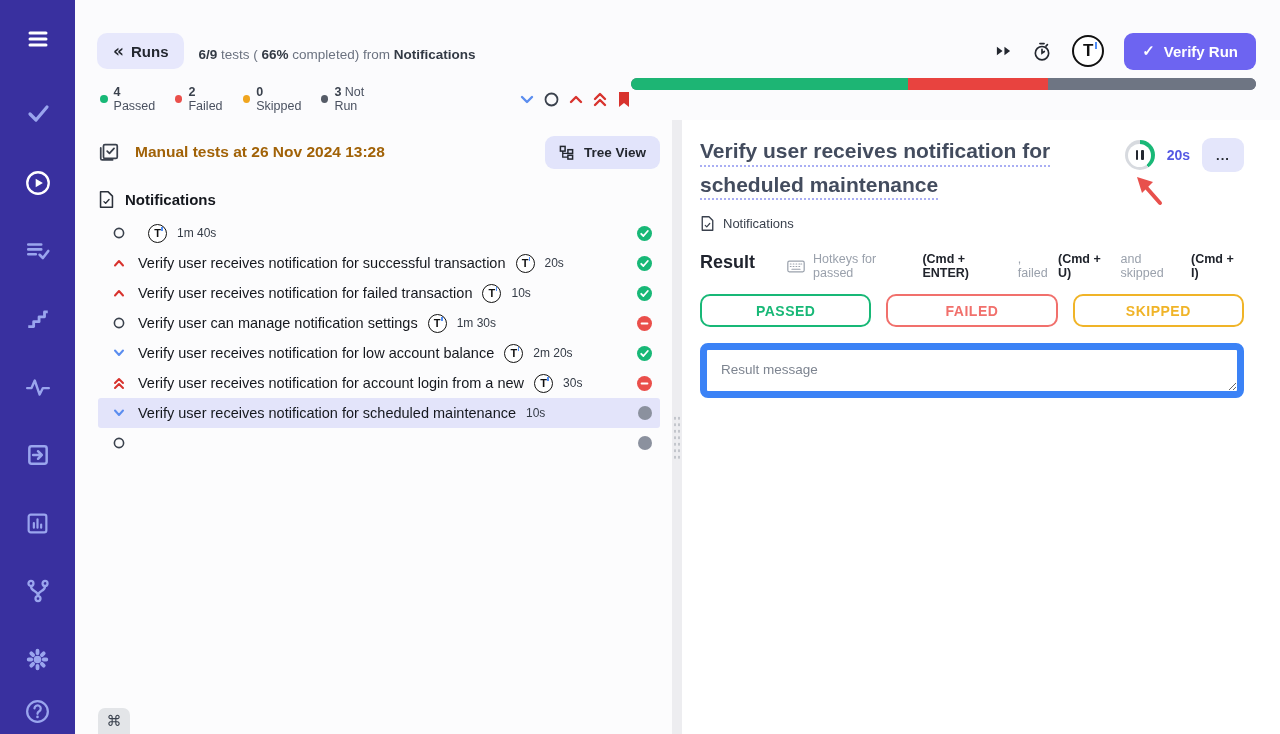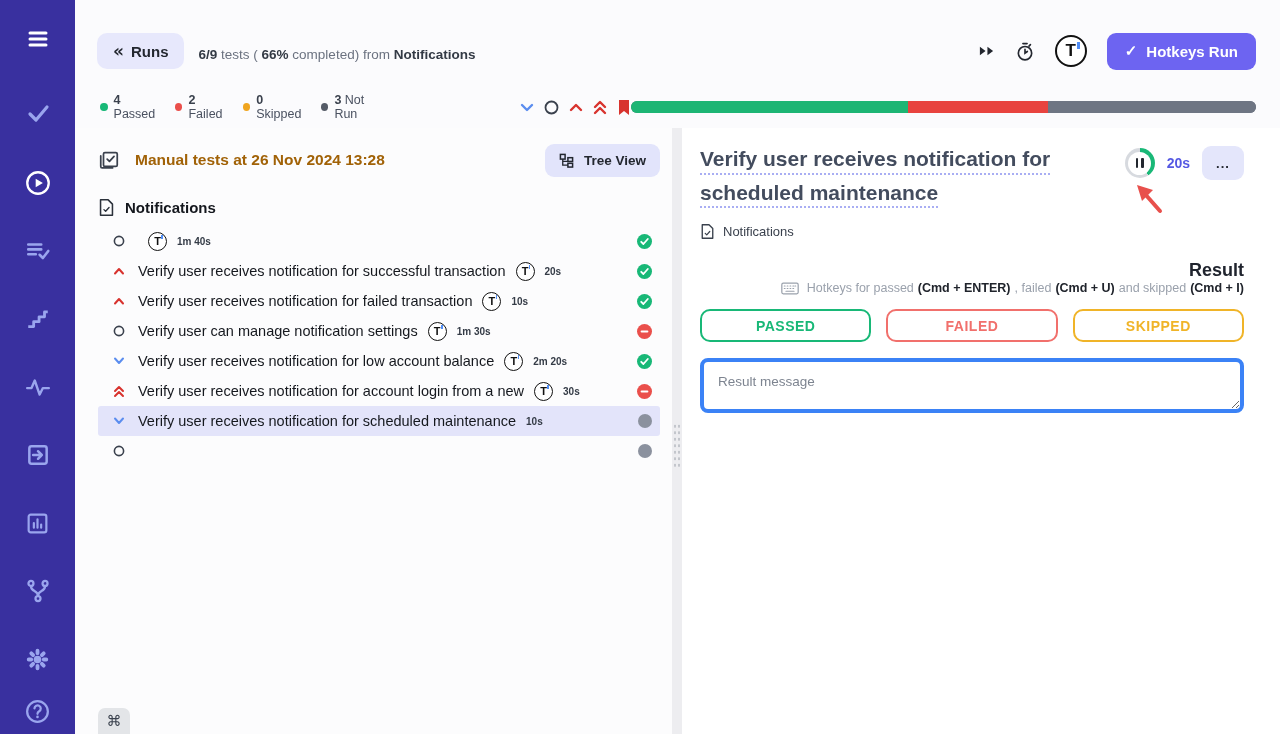--- a/index.html
+++ b/index.html
@@ -28,21 +28,21 @@
   .topbar-right { margin-left:auto; display:flex; align-items:center; gap:20px; }
   .top-ic { color:#23272f; cursor:pointer; display:flex; }
   .logo-circle { width:32px; height:32px; border-radius:50%; border:2.5px solid #111; background:#fff;
     display:flex; align-items:center; justify-content:center; font-weight:bold; font-size:17px; color:#111; cursor:pointer; }
   .logo-circle i { font-style:normal; position:relative; }
   .logo-circle i::after { content:""; position:absolute; right:-4px; top:1px; width:2.5px; height:7px; background:#4f8df7; }
   .btn-finish { background:#6d64f1; color:#fff; border:none; border-radius:9px; height:37px; padding:0 18px;
     font-size:15px; font-weight:bold; display:flex; align-items:center; gap:9px; cursor:pointer; font-family:inherit; }
 
   
-  .statusrow { display:flex; align-items:center; padding:0 24px 0 25px; height:42px; flex:0 0 auto;margin-top:8px; }
+  .statusrow { display:flex; padding:0 24px 0 25px; height:42px; flex:0 0 auto; }
   .count { display:flex; align-items:center; gap:6px; margin-right:12px; font-size:12.5px; color:#4a5160; }
   .count .dot { width:8px; height:8px; border-radius:50%; }
   .count b { color:#3a414d; }
   .filters { display:flex; align-items:center; gap:10px; margin-left:120px; }
   .filters .f { cursor:pointer; display:flex; align-items:center; }
   .progress { margin-left:auto; width:652px; height:12px; border-radius:6px; overflow:hidden; display:flex; background:#6e7583; }
   .progress .seg { height:100%; }
 
   
   .content { flex:1 1 auto; display:flex; min-height:0; }
@@ -66,21 +66,21 @@
   
   .test-list { margin-top:2px; }
   .test-row { display:flex; align-items:center; height:30px; padding:0 8px 0 14px; border-radius:3px; cursor:pointer; }
   .test-row.selected { background:#e3e4fa; }
   .p-ic { width:14px; display:flex; justify-content:center; margin-right:12px; flex:0 0 auto; }
   .t-title { font-size:14.5px; color:#15181e; white-space:nowrap; overflow:hidden; }
   .t-logo { width:19px; height:19px; border-radius:50%; border:1.6px solid #111; background:#fff; color:#111;
     display:flex; align-items:center; justify-content:center; font-size:11px; font-weight:bold; margin-left:10px; flex:0 0 auto; }
   .t-logo i { font-style:normal; position:relative; }
   .t-logo i::after { content:""; position:absolute; right:-2px; top:0; width:1.5px; height:4px; background:#4f8df7; }
-  .t-dur { font-size:10px; font-weight:bold; color:#343b46; margin-left:10px; white-space:nowrap; flex:0 0 auto; }
+  .t-dur { font-size:12px; font-weight:normal; color:#343b46; margin-left:10px; white-space:nowrap; flex:0 0 auto; }
   .t-tag { background:#e7e8ea; color:#4b5563; font-size:11.5px; border-radius:9px; padding:2.5px 9px; margin-left:10px; flex:0 0 auto; }
   .t-badge { margin-left:auto; display:flex; flex:0 0 auto; padding-left:10px; }
 
   .cmd-btn { position:absolute; left:23px; bottom:0; width:32px; height:26px; background:#e3e5e8;
     border:none; border-radius:7px 7px 0 0; font-size:15px; color:#3a414d; cursor:pointer;
     font-family:"DejaVu Sans", sans-serif; }
 
   
   .detail-head { display:flex; align-items:flex-start; }
   .detail-title { font-size:21px; font-weight:bold; color:#434c5e; max-width:380px; line-height:1.6;
@@ -92,34 +92,34 @@
   .timer-ring .bars { position:absolute; inset:0; display:flex; align-items:center; justify-content:center; gap:3px; }
   .timer-ring .bars b { width:2.5px; height:10px; background:#23272f; border-radius:1px; }
   .timer-text { font-size:14px; font-weight:bold; color:#5558e3; }
   .btn-more { background:#e4e6fb; border:none; border-radius:9px; width:42px; height:34px; font-size:13px;
     font-weight:bold; color:#23272f; letter-spacing:1px; cursor:pointer; font-family:inherit; }
   .arrow-annot { position:absolute; left:2px; top:28px; pointer-events:none; }
 
   .detail-suite { display:flex; align-items:center; gap:8px; margin-top:14px; color:#3a414d; }
   .detail-suite span { font-size:13px; }
 
-  .result-row { display:flex; align-items:flex-end; margin-top:20px;flex-direction:column; }
+  .result-row { display:flex; align-items:flex-start; margin-top:20px; }
   .result-label { font-size:18px; font-weight:bold; color:#20242e; }
   .hotkeys { margin-left:32px; font-size:12.5px; color:#9aa1ac; display:flex; align-items:center; gap:4px; flex-wrap:nowrap; }
   .hotkeys b { color:#20242c; font-size:12.5px; }
   .hotkeys .ic { color:#9aa1ac; display:flex; margin-right:4px; }
 
   .verdicts { display:flex; gap:15px; margin-top:14px; }
   .verdict { flex:1 1 0; height:33px; border-radius:10px; background:#fff; font-size:14px; font-weight:bold;
     letter-spacing:.5px; cursor:pointer; font-family:inherit; }
   .v-pass { border:2px solid #18b877; color:#18b877; }
   .v-fail { border:2px solid #f1706c; color:#f1706c; }
   .v-skip { border:2px solid #f0b428; color:#f0b428; }
 
-  .msg-box { margin-top:16px; width:100%; height:55px; border:4px solid #3b82f6; border-radius:8px;
+  .msg-box { margin-top:16px; width:100%; height:55px; border:7px solid #3b82f6; border-radius:8px;
     padding:12px 14px; font-size:13.5px; color:#333; resize:both; font-family:inherit; background:#fff; }
   .msg-box::placeholder { color:#7d8490; }
 </style>
 </head>
 <body>
 
 <nav class="rail">
   <div class="rail-icon bright">
     <svg width="24" height="24" viewBox="0 0 24 24" fill="none" stroke="currentColor" stroke-width="3" stroke-linecap="round">
         <path d="M4 6h16M4 12h16M4 18h16"></path>
@@ -216,21 +216,21 @@
             <circle cx="12" cy="14" r="8"></circle>
             <path d="M12 9.5V14l2.8-2" stroke-linecap="round"></path>
             <path d="M9.5 2.5h5M16.8 5.5l1.7-1.7" stroke-linecap="round"></path>
           </svg>
       </span>
       <span class="logo-circle">
           <i>T</i>
         </span>
       <button class="btn-finish">
         <span>✓</span>
-        <span>Hotkeys Run</span>
+        <span>Verify Run</span>
       </button>
     </div>
   </header>
 
   <div class="statusrow">
     <div id="counts" style="display:flex;align-items:center;">
         <span class="count">
           <span class="dot" style="background:#18b877"></span>
           <span><b>4</b> Passed</span>
         </span>

